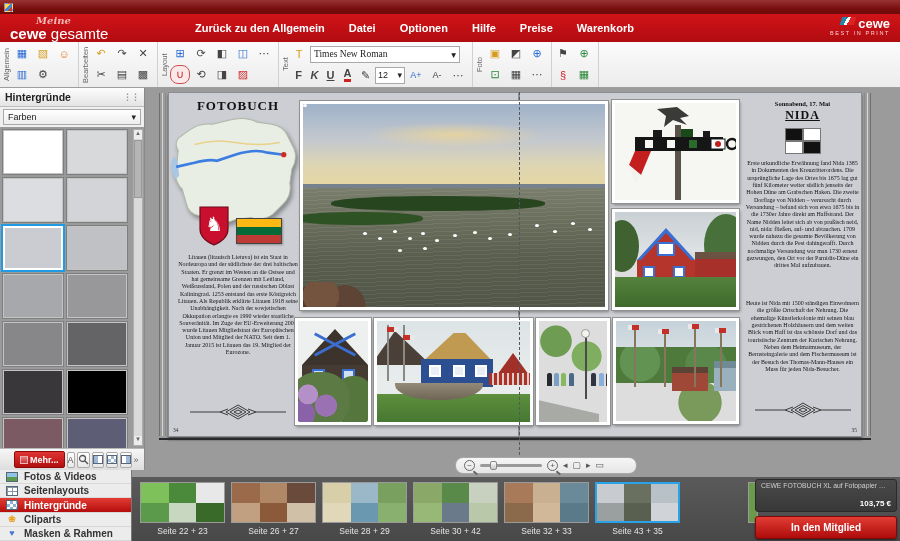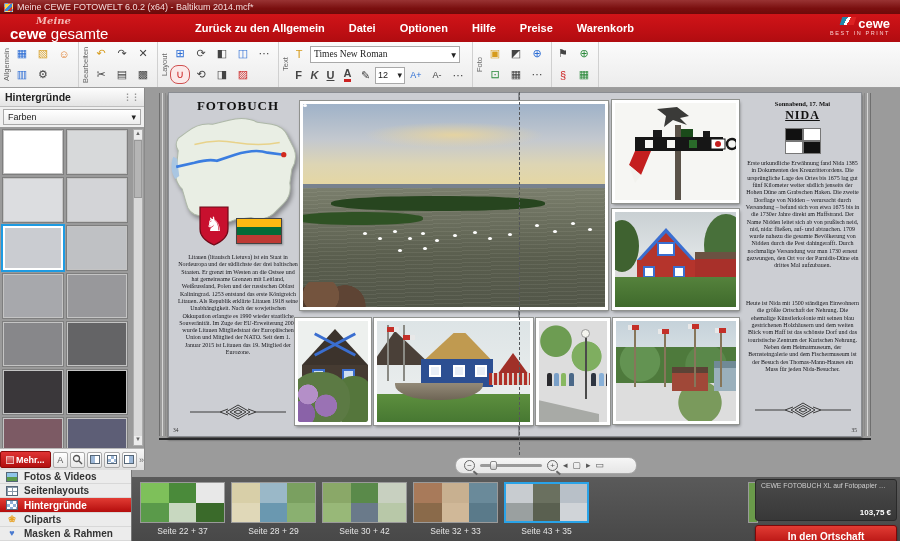--- a/index.html
+++ b/index.html
@@ -53,21 +53,21 @@
     font-size:9px; color:#222; display:flex; align-items:center; justify-content:space-between; padding:0 4px; }
   .swatch-wrap { flex:1; background:#9a9a9a; position:relative; overflow:hidden; }
   .swatch-grid { position:absolute; left:3px; top:3px; right:13px; display:flex; flex-wrap:wrap; gap:4px; }
   .swatch { width:60px; height:44px; border:1px solid #c4c4c4; outline:1px solid #7e7e7e; }
   .swatch.sel { border:2px solid #fff; outline:2px solid #1e9be2; }
   .sb-scroll { position:absolute; right:1px; top:2px; bottom:2px; width:10px; background:#d9d9d9; border:1px solid #aeaeae; }
   .sb-scroll .up,.sb-scroll .dn { position:absolute; left:0; width:8px; height:9px; font-size:6px; color:#666; text-align:center; background:#ececec; }
   .sb-scroll .up { top:0; } .sb-scroll .dn { bottom:0; }
   .sb-scroll .thumbtrack { position:absolute; left:0; top:10px; width:8px; height:58px; background:#b5b5b5; border:1px solid #999; }
   .sb-footer { height:22px; background:linear-gradient(#f6f6f6,#dedede); border-top:1px solid #b8b8b8;
-    display:flex; align-items:center; gap:2px; padding:0 0; }
+    display:flex; align-items:center; gap:2px; padding:0 14px; }
   .mehr-btn { background:linear-gradient(#e03434,#b20f0f); color:#fff; font-weight:bold; font-size:9px;
     border:1px solid #8c0a0a; border-radius:2px; height:17px; display:flex; align-items:center; gap:2px; padding:0 5px; }
   .mehr-btn .mi { width:8px; height:8px; background:linear-gradient(#fff6,#fff2); border:1px solid #fff8; }
   .sf-btn { width:17px; height:16px; border:1px solid #aaa; border-radius:2px; background:linear-gradient(#fff,#e8e8e8);
     font-size:9px; color:#555; display:flex; align-items:center; justify-content:center; }
   .sf-btn .half { width:10px; height:9px; border:1px solid #567; background:linear-gradient(90deg,#9db8d8 50%,#fff 50%); }
   .sf-btn .half.r { background:linear-gradient(90deg,#fff 50%,#9db8d8 50%); }
   .sf-btn .half.b { background:repeating-conic-gradient(#9db8d8 0 25%,#fff 0 50%) 0 0/6px 6px; }
   .sb-more-arrow { margin-left:auto; color:#666; font-size:9px; }
 
@@ -204,33 +204,32 @@
   .thumb-item { width:85px; }
   .thumb { width:85px; height:41px; background:#d8d8d8; border:1px solid #9a9a9a; display:flex; flex-wrap:wrap; overflow:hidden; }
   .thumb.sel { border:2px solid #29a3e8; }
   .thumb div { width:33.33%; height:50%; }
   .thumb-label { text-align:center; color:#e6e6e6; font-size:8.5px; margin-top:3px; white-space:nowrap; }
   .thumb-sliver { position:absolute; left:616px; top:5px; width:10px; height:41px; background:#6a9a4a; border:1px solid #9a9a9a; }
 
   .cartpanel { position:absolute; right:3px; top:2px; width:142px; }
   .cartbox { background:linear-gradient(#4a4a4a,#383838); border:1px solid #2a2a2a; border-radius:3px; padding:2px 5px 3px; }
   .cart-prod { color:#cfcfcf; font-size:6.8px; white-space:nowrap; overflow:hidden; text-overflow:ellipsis; }
-  .cart-price { color:#fff; font-size:8px; text-align:right; font-weight:bold; margin-top:19px; }
+  .cart-price { color:#fff; font-size:8px; text-align:right; font-weight:bold; margin-top:10px; }
   .cartbtn { margin-top:4px; height:23px; background:linear-gradient(#e23c34,#ae0c0c); border:1px solid #7c0808; border-radius:3px;
     color:#fff; font-weight:bold; font-size:10px; display:flex; align-items:center; justify-content:center; box-shadow:0 1px 2px rgba(0,0,0,.5); }
   .cart-note { color:#b0b0b0; font-size:6.5px; text-align:right; margin-top:3px; }
 </style>
 </head>
 <body>
 
 <div class="app">
 
   <div class="titlebar">
     <div class="wicon"></div>
-    <div class="wtitle">Meine CEWE FOTOWELT 6.0.2 (x64)  -  Baltikum 2014.mcf*</div>
   </div>
 
   <div class="menuband">
     <div class="brand">
       <div class="meine">Meine</div>
       <div class="row2"><b>cewe</b><span> gesamte</span></div>
     </div>
     <div class="menu">
       <div>Zurück zu den Allgemein</div>
       <div>Datei</div>
@@ -588,21 +587,32 @@
     <div class="thumbs">
         <div class="thumb-item">
           <div class="thumb">
             <div style="background: rgb(126, 192, 90);"></div>
             <div style="background: rgb(74, 138, 58);"></div>
             <div style="background: rgb(232, 232, 232);"></div>
             <div style="background: rgb(90, 154, 74);"></div>
             <div style="background: rgb(200, 216, 192);"></div>
             <div style="background: rgb(58, 106, 42);"></div>
           </div>
-          <div class="thumb-label">Seite 22 + 37</div>
+          <div class="thumb-label">Seite 22 + 23</div>
+        </div>
+        <div class="thumb-item">
+          <div class="thumb">
+            <div style="background: rgb(154, 106, 74);"></div>
+            <div style="background: rgb(176, 136, 104);"></div>
+            <div style="background: rgb(106, 74, 58);"></div>
+            <div style="background: rgb(192, 160, 128);"></div>
+            <div style="background: rgb(138, 90, 58);"></div>
+            <div style="background: rgb(208, 192, 168);"></div>
+          </div>
+          <div class="thumb-label">Seite 26 + 27</div>
         </div>
         <div class="thumb-item">
           <div class="thumb">
             <div style="background: rgb(216, 207, 168);"></div>
             <div style="background: rgb(154, 184, 200);"></div>
             <div style="background: rgb(122, 160, 96);"></div>
             <div style="background: rgb(224, 216, 184);"></div>
             <div style="background: rgb(106, 152, 176);"></div>
             <div style="background: rgb(138, 176, 112);"></div>
           </div>
@@ -641,18 +651,18 @@
           </div>
           <div class="thumb-label">Seite 43 + 35</div>
         </div>
       </div>
     <div class="thumb-sliver"></div>
     <div class="cartpanel">
       <div class="cartbox">
         <div class="cart-prod">CEWE FOTOBUCH XL auf Fotopapier matt  (248 S.)</div>
         <div class="cart-price">103,75 €</div>
       </div>
-      <div class="cartbtn">In den Ortschaft</div>
+      <div class="cartbtn">In den Mitglied</div>
       <div class="cart-note">Inkl. MwSt. zzgl. Versandkosten</div>
     </div>
   </div>
 
 </div>
 
 </body></html>

